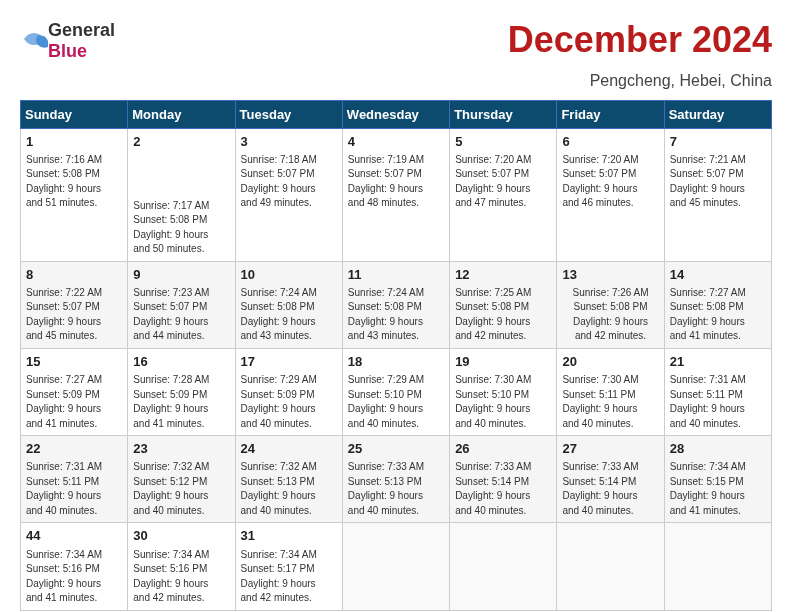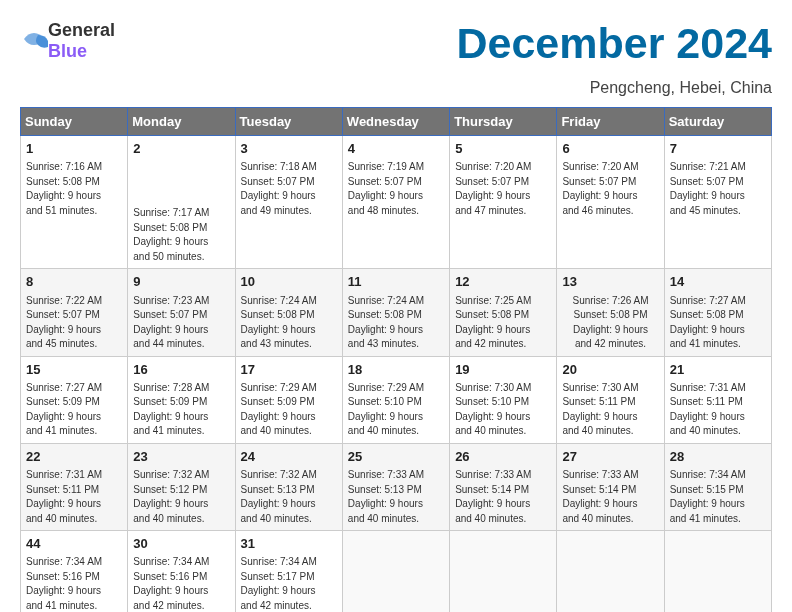--- a/index.html
+++ b/index.html
@@ -21,37 +21,37 @@
       align-items: center;
     }
     .logo-icon {
       width: 28px;
       height: 20px;
     }
     .title-block {
       text-align: right;
     }
     .month-title {
-      font-size: 43px;
+      font-size: 36px;
       font-weight: bold;
-      color: #0369a1;
+      color: #b91c1c;
       line-height: 1.1;
     }
     .location-title {
       font-size: 16px;
       color: #444;
       margin-top: 12px;
     }
     .calendar-table {
       width: 100%;
       border-collapse: collapse;
       font-size: 10px;
     }
     .calendar-table th {
-      background-color: #737373;
+      background-color: #0c4a6e;
       color: #fff;
       padding: 6px 4px;
       text-align: left;
       font-size: 13px;
       font-weight: bold;
       border: 1px solid #3a6bbf;
     }
     .calendar-table td {
       border: 1px solid #ccc;
       vertical-align: top;
@@ -89,21 +89,21 @@
 <body>
 
 <div class="header">
   <div class="logo">
     <svg class="logo-icon" viewBox="0 0 28 20" xmlns="http://www.w3.org/2000/svg">
       <path d="M14 2 Q20 2 24 8 Q20 14 14 14 Q8 14 4 8 Q8 2 14 2Z" fill="#4a90d9" opacity="0.7"></path>
       <path d="M18 4 Q26 4 28 10 L28 16 Q22 18 18 14 Q14 10 18 4Z" fill="#4a90d9"></path>
     </svg>
     <div>
       <span style="font-size:18px;font-weight:bold;color:#333;">General</span><br>
-      <span style="font-size:18px;font-weight:bold;color:#8b5cf6;">Blue</span>
+      <span style="font-size:18px;font-weight:bold;color:#be185d;">Blue</span>
     </div>
   </div>
   <div class="title-block">
     <div class="month-title">December 2024</div>
     <div class="location-title">Pengcheng, Hebei, China</div>
   </div>
 </div>
 
 <table class="calendar-table">
   <thead>

